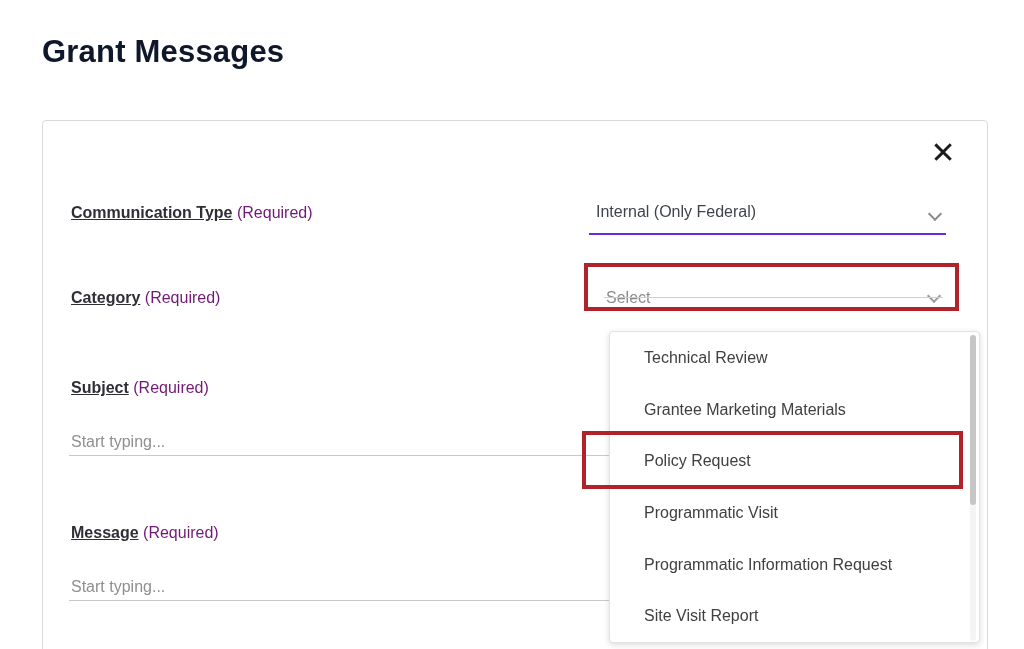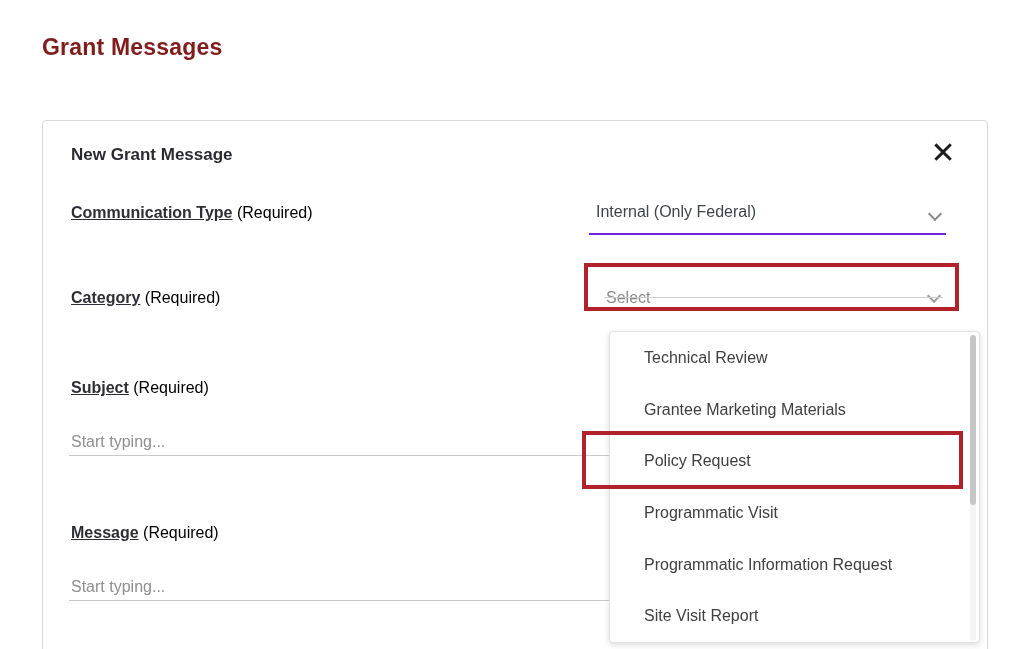--- a/index.html
+++ b/index.html
@@ -5,21 +5,21 @@
   * { margin:0; padding:0; box-sizing:border-box; }
   html,body { width:1024px; height:649px; overflow:hidden; }
   body {
     position:relative;
     background:#ffffff;
     font-family:"Liberation Sans","DejaVu Sans",sans-serif;
     color:#2a2a32;
   }
   .page-title {
     position:absolute; left:42px; top:34px;
-    font-size:23px; font-weight:700; color:#7f1d1d;
+    font-size:31px; font-weight:700; color:#0f172a;
     letter-spacing:0.2px;
   }
   .card {
     position:absolute; left:42px; top:120px;
     width:946px; height:620px;
     background:#ffffff;
     border:1px solid #d9d9d9;
     border-radius:4px;
   }
   .card-title {
@@ -28,21 +28,21 @@
   }
   .close-btn {
     position:absolute; left:880px; top:12px;
     width:40px; height:40px;
     display:flex; align-items:center; justify-content:center;
     font-size:30px; font-weight:300; color:#1c1c1c;
     cursor:pointer; background:none; border:none; line-height:1;
   }
   .field-label { position:absolute; left:28px; font-size:16px; color:#3a3a42; }
   .field-label b { font-weight:700; color:#2e2e36;text-decoration:underline; }
-  .field-label span.req { font-weight:400; color:#000000; }
+  .field-label span.req { font-weight:400; color:#701a75; }
 
   .select-control {
     position:absolute; left:546px; top:76px;
     width:357px; height:38px;
     border-bottom:2px solid #6d28d9;
     cursor:pointer;
   }
   .select-control .value {
     position:absolute; left:7px; top:6px;
     font-size:16px; color:#3f444c;
@@ -116,21 +116,20 @@
   }
   .policy-box { left:539px; top:310px; width:381px; height:58px; z-index:8; }
 </style>
 </head>
 <body>
 
 <div class="page-title">Grant Messages</div>
 
 <div class="card">
 
-  <div class="card-title">New Grant Message</div>
 
   <button class="close-btn">✕</button>
 
   <div class="field-label" style="top:83px;">
     <b>Communication Type</b>
     <span class="req">(Required)</span>
   </div>
   <div class="select-control">
     <span class="value">Internal (Only Federal)</span>
     <span class="chevron"></span>

